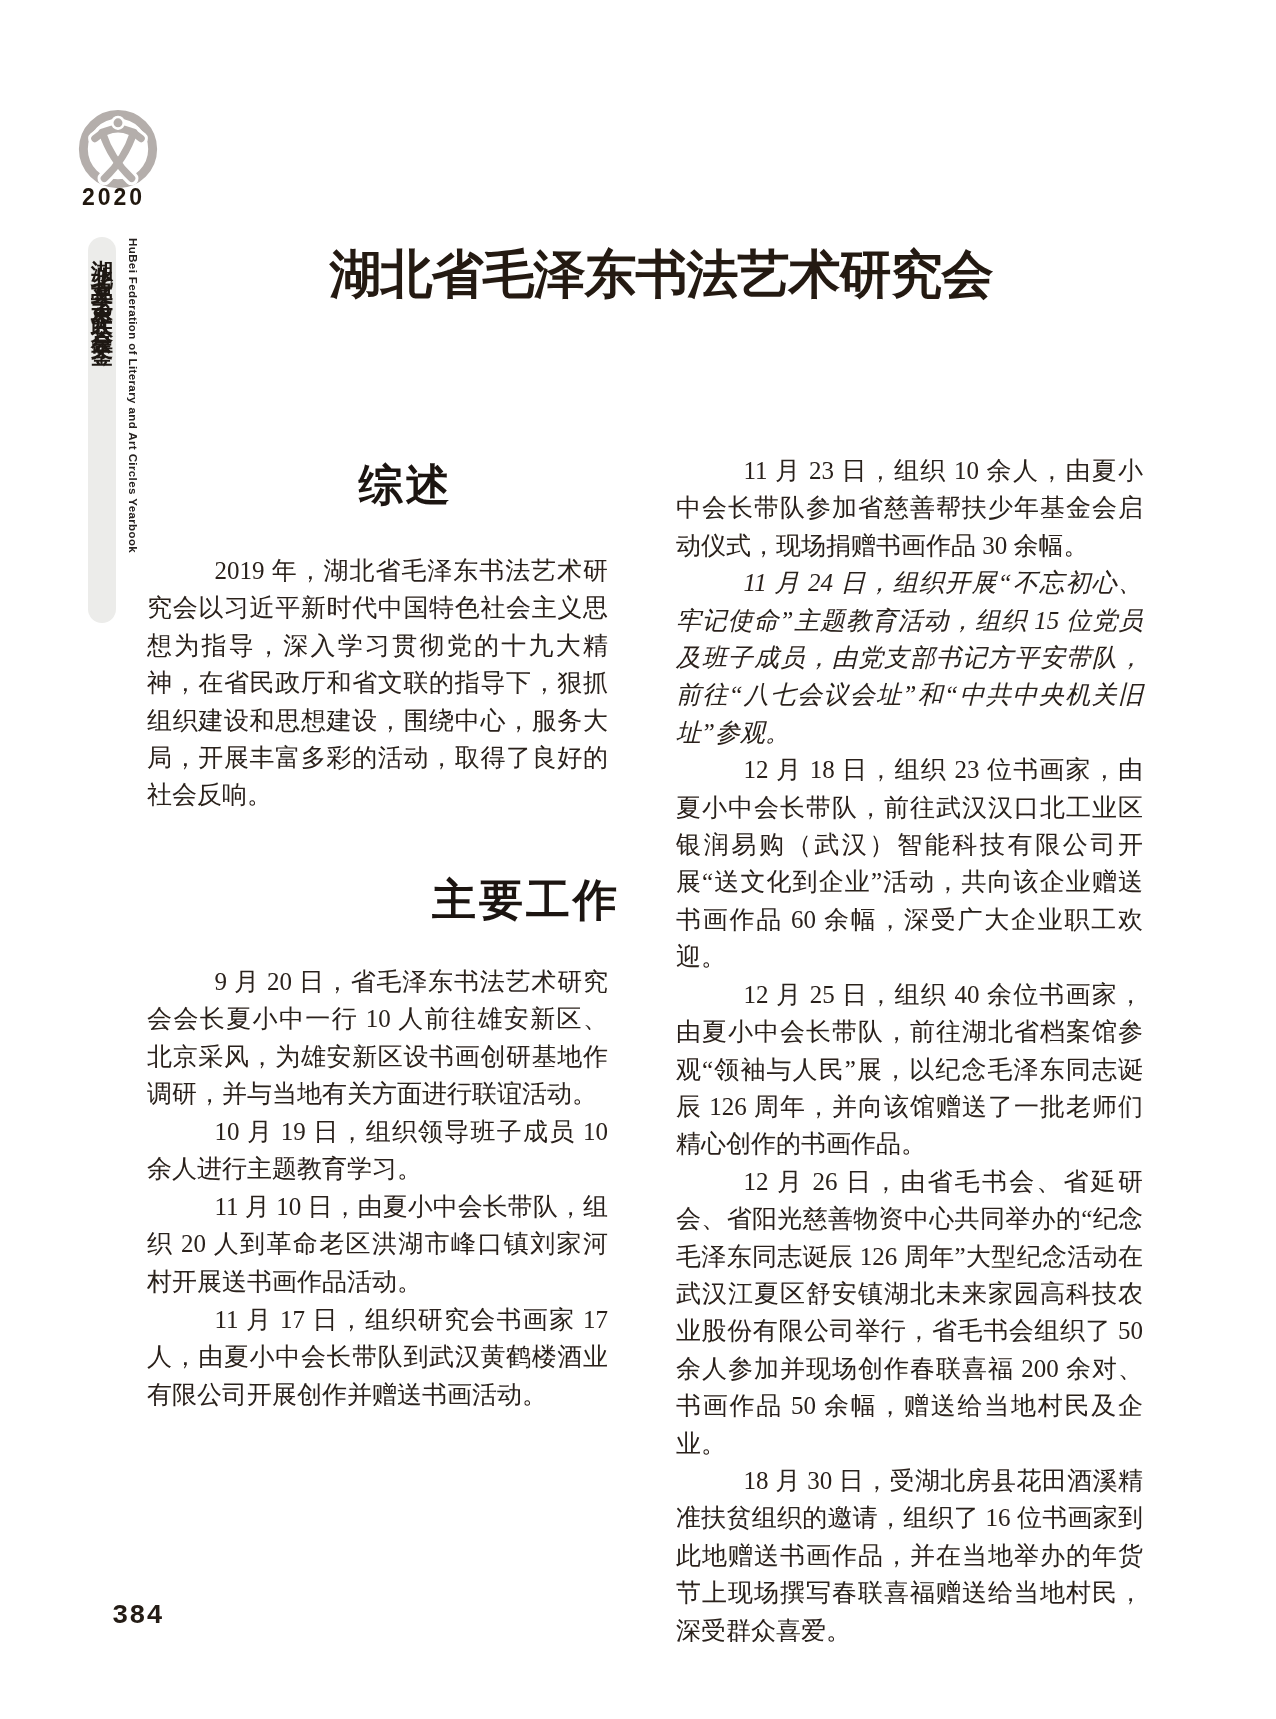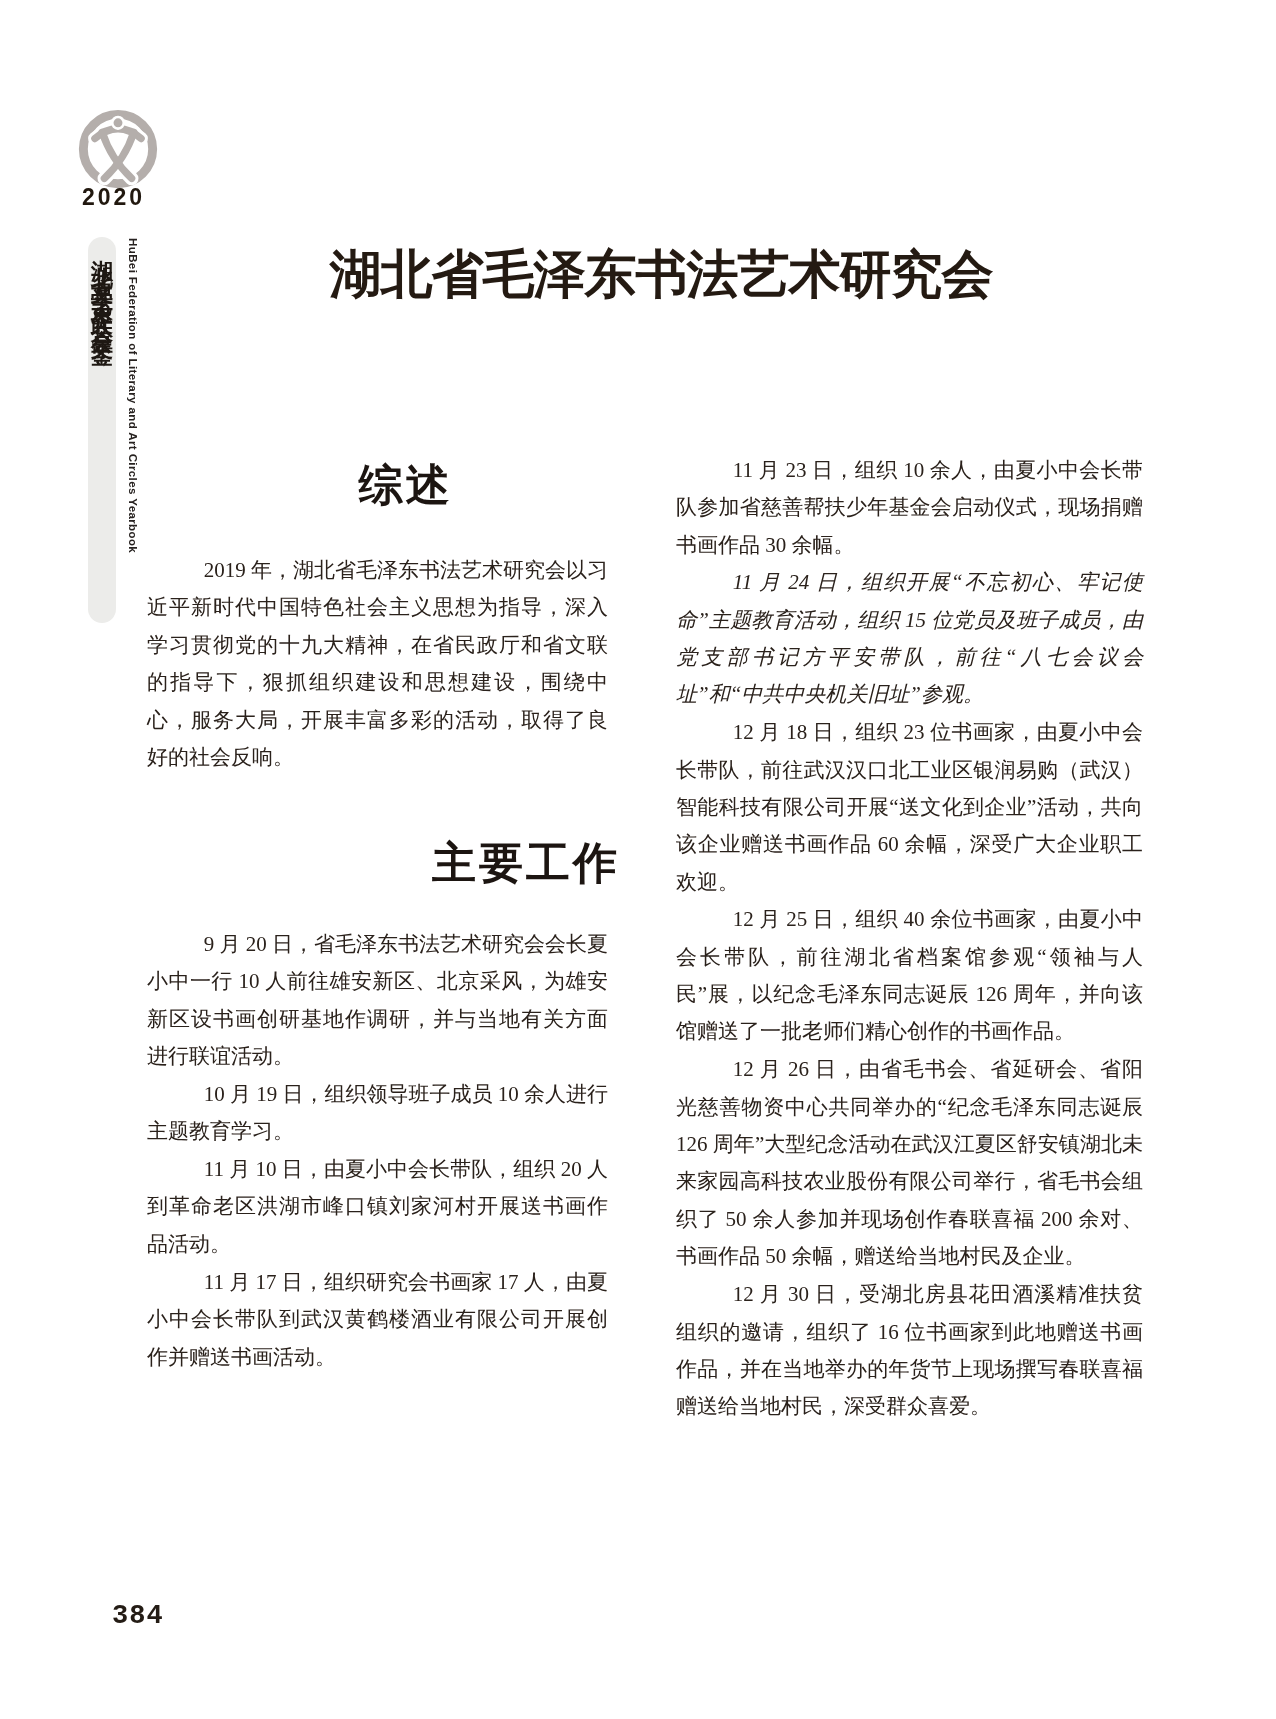--- a/index.html
+++ b/index.html
@@ -40,21 +40,21 @@
   .title{
     position:absolute;left:140px;top:224px;width:1010px;
     font-size:52px;font-weight:900;letter-spacing:-1px;
     text-align:center;color:#241a12;margin:16px;
     font-family:"Liberation Serif","DejaVu Serif",serif;
   }
   .col{position:absolute;top:440px;}
   #col-left{left:147px;width:461px;}
   #col-right{left:676px;width:467px;}
   .col p.para{
-    margin:0;font-size:21px;line-height:37.4px;
+    margin:0;font-size:25px;line-height:37.4px;
     text-align:justify;text-indent:2.7em;color:#2a211b;
   }
   .col h2.sec{
     margin:16px;font-size:44px;line-height:46px;font-weight:700;
     letter-spacing:3px;text-align:center;color:#1c1511;
     font-family:"Liberation Sans","DejaVu Sans",sans-serif;
     position:relative;left:28px;
   }
   
   #col-left .b0{margin-top:22px;}
@@ -115,18 +115,18 @@
       <p class="para b4">10 月 19 日，组织领导班子成员 10 余人进行主题教育学习。</p>
       <p class="para b5">11 月 10 日，由夏小中会长带队，组织 20 人到革命老区洪湖市峰口镇刘家河村开展送书画作品活动。</p>
       <p class="para b6">11 月 17 日，组织研究会书画家 17 人，由夏小中会长带队到武汉黄鹤楼酒业有限公司开展创作并赠送书画活动。</p>
     </div>
   <div class="col" id="col-right">
       <p class="para b0">11 月 23 日，组织 10 余人，由夏小中会长带队参加省慈善帮扶少年基金会启动仪式，现场捐赠书画作品 30 余幅。</p>
       <p class="para b1">11 月 24 日，组织开展“不忘初心、牢记使命”主题教育活动，组织 15 位党员及班子成员，由党支部书记方平安带队，前往“八七会议会址”和“中共中央机关旧址”参观。</p>
       <p class="para b2">12 月 18 日，组织 23 位书画家，由夏小中会长带队，前往武汉汉口北工业区银润易购（武汉）智能科技有限公司开展“送文化到企业”活动，共向该企业赠送书画作品 60 余幅，深受广大企业职工欢迎。</p>
       <p class="para b3">12 月 25 日，组织 40 余位书画家，由夏小中会长带队，前往湖北省档案馆参观“领袖与人民”展，以纪念毛泽东同志诞辰 126 周年，并向该馆赠送了一批老师们精心创作的书画作品。</p>
       <p class="para b4">12 月 26 日，由省毛书会、省延研会、省阳光慈善物资中心共同举办的“纪念毛泽东同志诞辰 126 周年”大型纪念活动在武汉江夏区舒安镇湖北未来家园高科技农业股份有限公司举行，省毛书会组织了 50 余人参加并现场创作春联喜福 200 余对、书画作品 50 余幅，赠送给当地村民及企业。</p>
-      <p class="para b5">12 月 30 日，受湖北房县花田酒溪精准扶贫组织的邀请，组织了 16 位书画家到此地赠送书画作品，并在当地举办的年货节上现场撰写春联喜福赠送给当地村民，深受群众喜爱。</p>
+      <p class="para b5">18 月 30 日，受湖北房县花田酒溪精准扶贫组织的邀请，组织了 16 位书画家到此地赠送书画作品，并在当地举办的年货节上现场撰写春联喜福赠送给当地村民，深受群众喜爱。</p>
     </div>
 
   <div class="folio">384</div>
 
 </div>
 
 </body></html>

